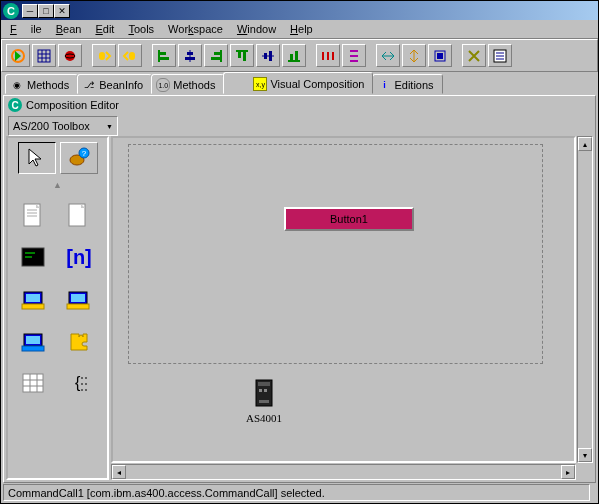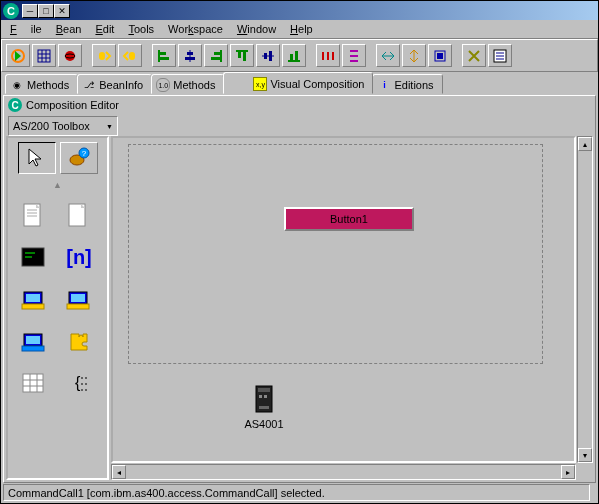--- a/index.html
+++ b/index.html
@@ -341,21 +341,21 @@
       </div>
 
       <div class="canvas-wrap">
         <div class="canvas-scroll">
           <div class="surface">
             <div class="bean-button">
                 <span>Button1</span>
               </div>
           </div>
 
-          <div class="free-bean" style="top:245px; left:115px;">
+          <div class="free-bean" style="top:239px; left:115px;font-family:Liberation Serif, serif;">
             <div class="bicon">
                 <svg width="28" height="30" viewBox="0 0 28 30">
                   <rect x="6" y="2" width="16" height="26" fill="#222" stroke="#000"></rect>
                   <rect x="8" y="4" width="12" height="4" fill="#555"></rect>
                   <rect x="9" y="11" width="3" height="3" fill="#888"></rect>
                   <rect x="14" y="11" width="3" height="3" fill="#888"></rect>
                   <rect x="9" y="22" width="10" height="3" fill="#666"></rect>
                 </svg>
               </div>
             <div class="blabel">AS4001</div>

